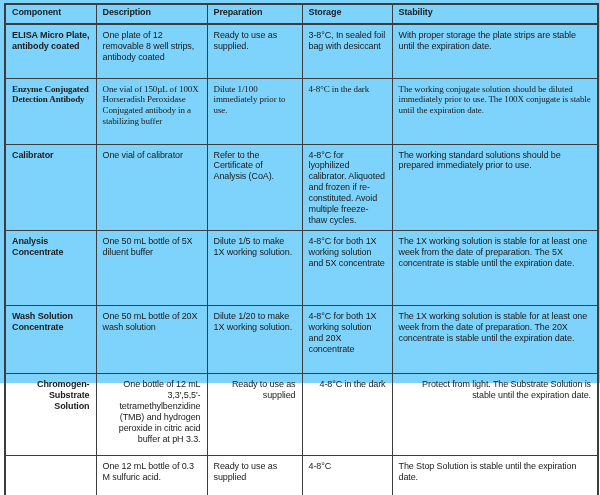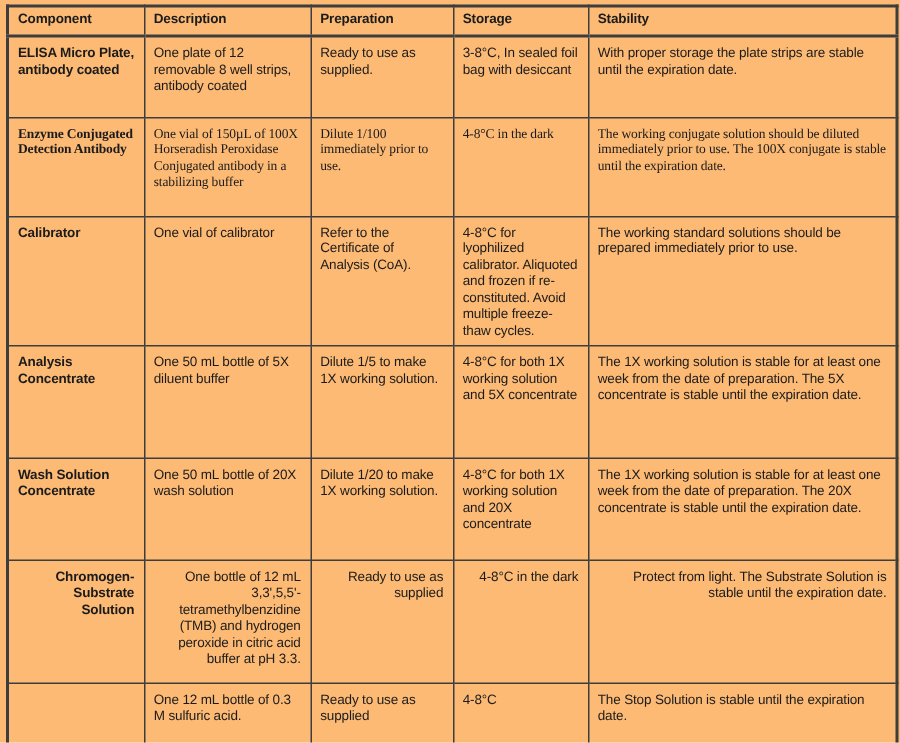--- a/index.html
+++ b/index.html
@@ -9,24 +9,24 @@
   }
   body {
     width: 600px;
     height: 495px;
     font-family: "Liberation Sans", sans-serif;
     color: #1b1b1b;
     overflow: hidden;
   }
   .page {
     width: 600px;
-    height: 495px;
+    height: 383px;
     box-sizing: border-box;
     padding: 3px 3px 12px 4px;
-    background: #fdba74;
+    background: #7dd3fc;
   }
   table.components-table {
     border-collapse: collapse;
     table-layout: fixed;
     width: 593px;
     border: 2px solid #3d3d3d;
     font-size: 9px;
     line-height: 1.22;
     letter-spacing: -0.1px;
   }

